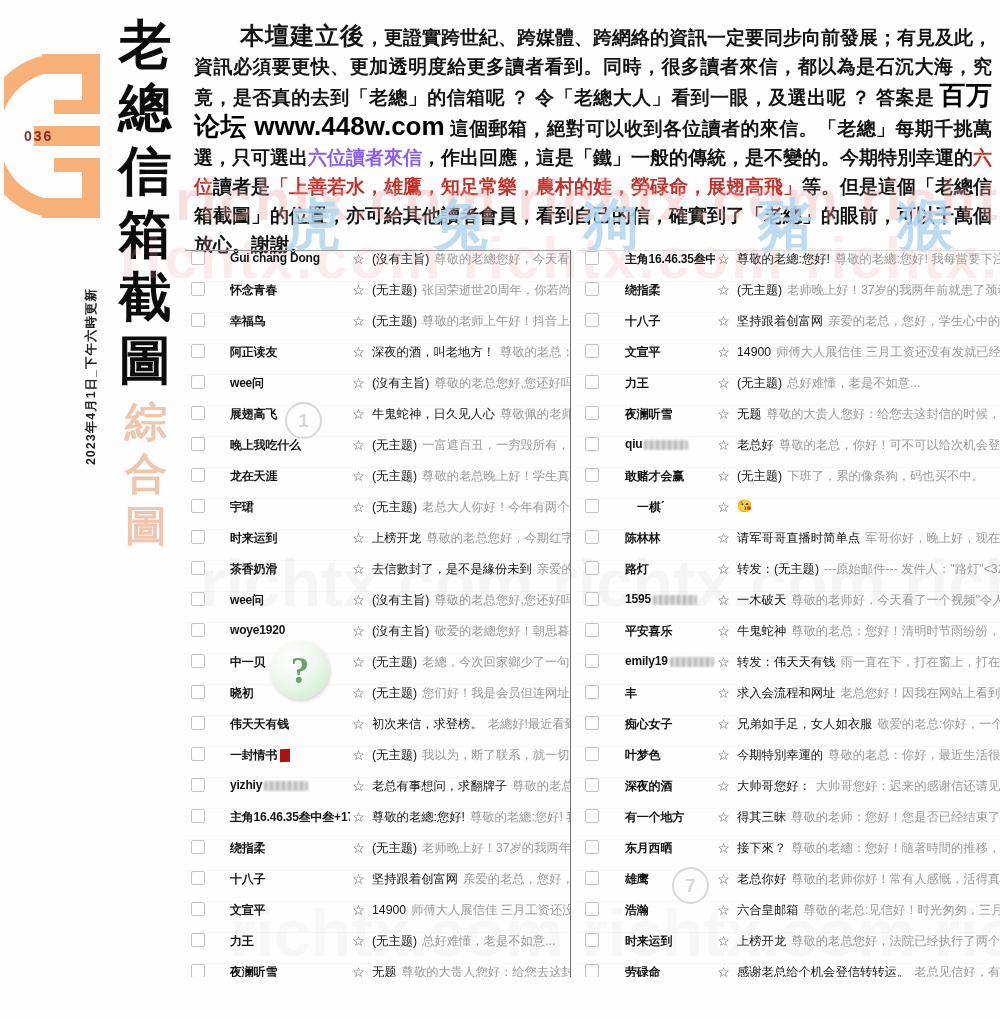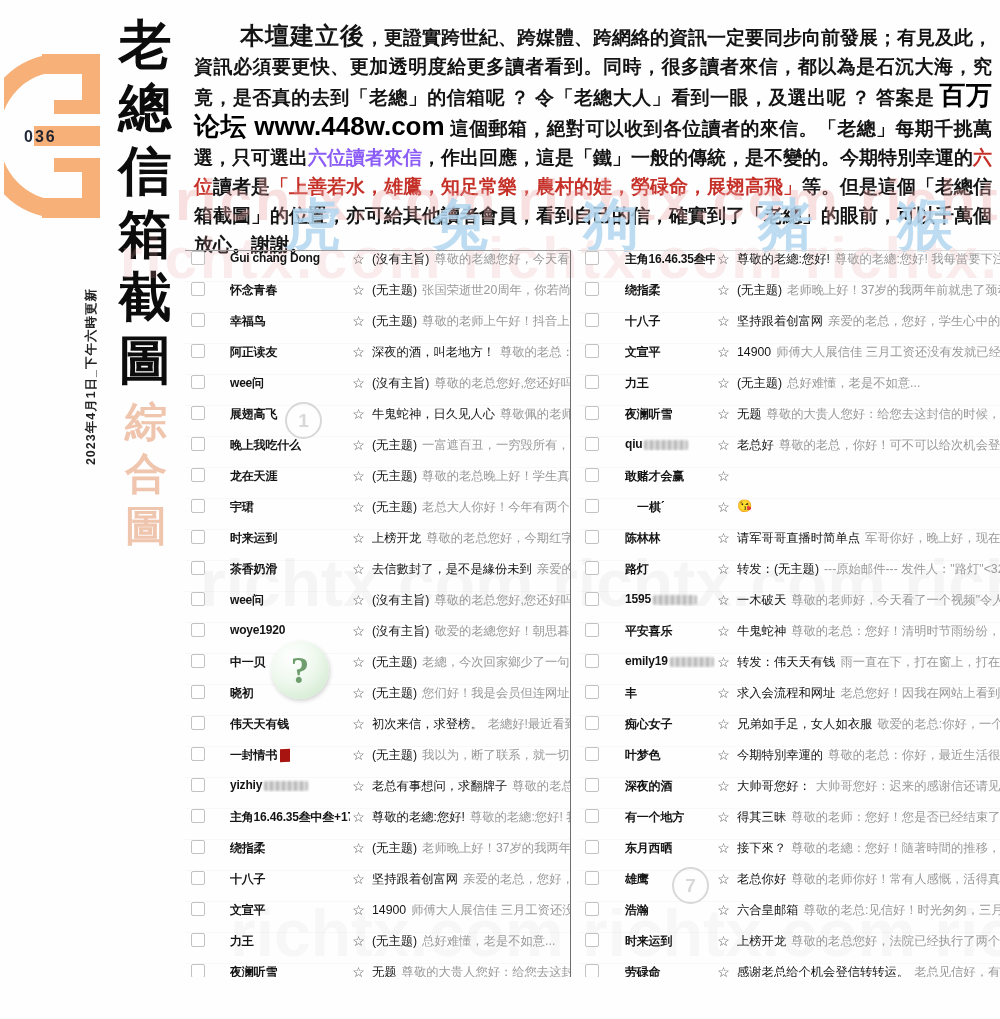--- a/index.html
+++ b/index.html
@@ -1,20 +1,20 @@
 <!DOCTYPE html>
 <html><head>
 <meta charset="utf-8">
 <style>
   html,body{margin:0;padding:0;}
   #page{position:relative;width:1000px;height:1019px;background:#fefefe;overflow:hidden;
         font-family:"Liberation Sans",sans-serif;}
   
   #logo{position:absolute;left:4px;top:52px;width:100px;height:168px;}
-  #issue-number{position:absolute;left:24px;top:128px;color:#0f172a;font-size:16px;font-weight:700;
+  #issue-number{position:absolute;left:24px;top:128px;color:#7f1d1d;font-size:14px;font-weight:700;
                 letter-spacing:2px;opacity:.92;}
   #vtitle{position:absolute;left:110px;top:14px;width:70px;display:flex;flex-direction:column;
           align-items:center;font-family:"Liberation Serif","DejaVu Serif",serif;}
   #vtitle .ch{font-size:53px;line-height:63px;font-weight:900;color:#0c0c0c;}
   #vsubtitle{position:absolute;left:116px;top:396px;width:60px;display:flex;flex-direction:column;
              align-items:center;font-family:"Liberation Serif","DejaVu Serif",serif;}
   #vsubtitle .ch{font-size:42px;line-height:52px;font-weight:900;color:#f0c5ae;}
   #update-note{position:absolute;left:-14px;top:368px;width:210px;text-align:center;
                transform:rotate(-90deg);font-size:12.5px;font-weight:700;color:#222;
                letter-spacing:1px;white-space:nowrap;}
@@ -303,20 +303,21 @@
       <div class="mail-row">
         <span class="cb"></span>
         <span class="sender">qiu<span class="blurbox"></span></span>
         <span class="star">☆</span>
         <span class="subj"><b>老总好</b><span class="snip">尊敬的老总，你好！可不可以给次机会登信呢，很</span></span>
       </div>
       <div class="mail-row">
         <span class="cb"></span>
         <span class="sender">敢赌才会赢</span>
         <span class="star">☆</span>
+        <span class="subj"><b>(无主题)</b><span class="snip">下班了，累的像条狗，码也买不中。</span></span>
       </div>
       <div class="mail-row">
         <span class="cb"></span>
         <span class="sender">ゞ一棋ˊ</span>
         <span class="star">☆</span>
         <span class="subj"><b>😘</b><span class="snip"></span></span>
       </div>
       <div class="mail-row">
         <span class="cb"></span>
         <span class="sender">陈林林</span>

